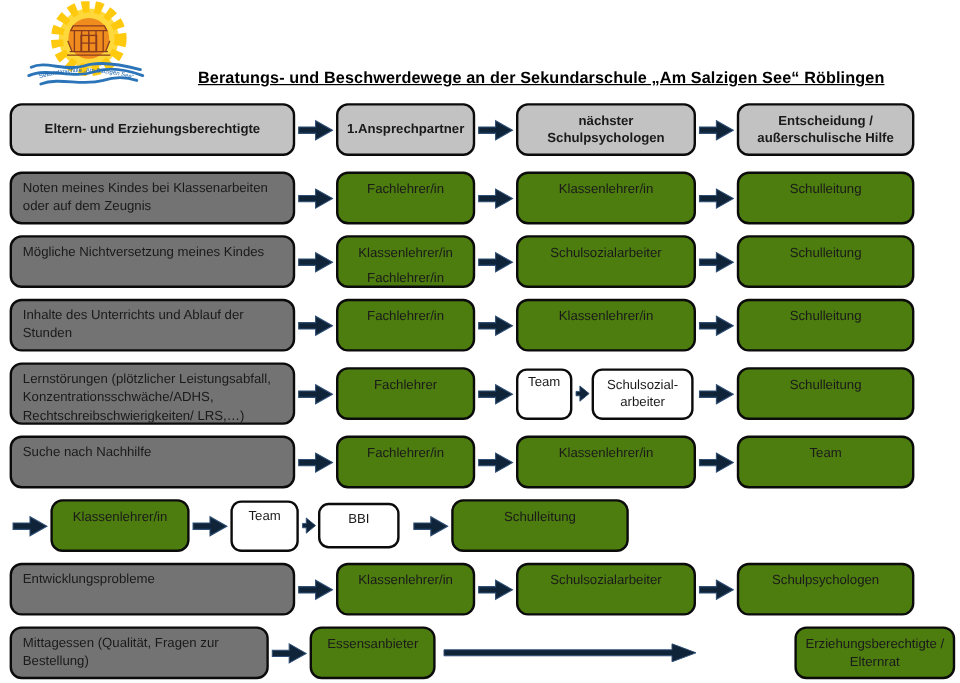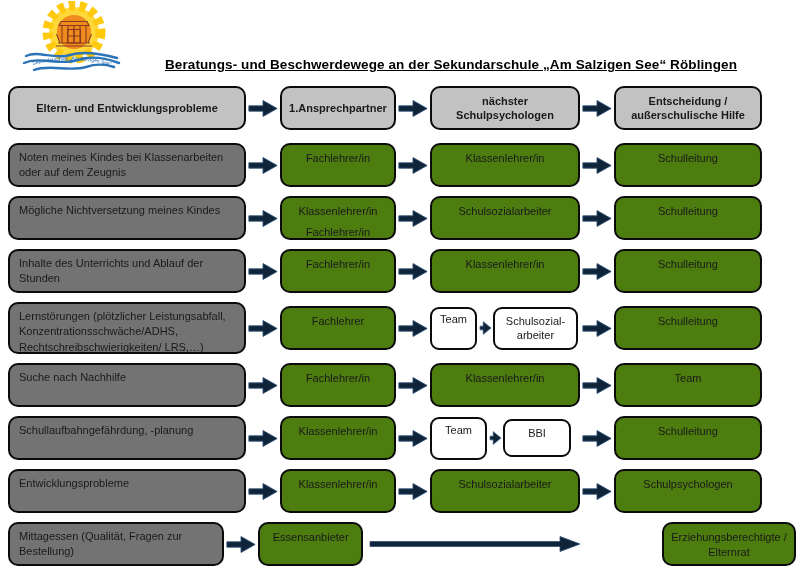--- a/index.html
+++ b/index.html
@@ -83,21 +83,21 @@
     <text font-size="5" fill="#1760A8" font-family="Liberation Sans, sans-serif">
       <textPath href="#wavecurve" startOffset="3">Sekundarschule „Am Salzigen See“</textPath>
     </text>
   </svg>
 
   <div class="title">Beratungs- und Beschwerdewege an der Sekundarschule „Am Salzigen See“ Röblingen</div>
 
   <div class="diagram">
 
     <div class="row gap-lg">
-      <div class="box hdr c1">Eltern- und Entwicklungsprobleme</div>
+      <div class="box hdr c1">Eltern- und Erziehungsberechtigte</div>
       <div class="a">
           <svg class="barrow" viewBox="0 0 34 22">
             <path d="M1 8 h16 v-6 l16 9 -16 9 v-6 h-16 z" fill="#0F2438" stroke="#2E4E74" stroke-width="1"></path>
           </svg>
         </div>
       <div class="box hdr c2">1.Ansprechpartner</div>
       <div class="a">
           <svg class="barrow" viewBox="0 0 34 22">
             <path d="M1 8 h16 v-6 l16 9 -16 9 v-6 h-16 z" fill="#0F2438" stroke="#2E4E74" stroke-width="1"></path>
           </svg>
@@ -226,21 +226,20 @@
       <div class="box white c3">Klassenlehrer/in</div>
       <div class="a">
           <svg class="barrow" viewBox="0 0 34 22">
             <path d="M1 8 h16 v-6 l16 9 -16 9 v-6 h-16 z" fill="#0F2438" stroke="#2E4E74" stroke-width="1"></path>
           </svg>
         </div>
       <div class="box white c4">Team</div>
     </div>
 
     <div class="row">
-      <div class="box topic c1">Schullaufbahngefährdung, -planung</div>
       <div class="a">
           <svg class="barrow" viewBox="0 0 34 22">
             <path d="M1 8 h16 v-6 l16 9 -16 9 v-6 h-16 z" fill="#0F2438" stroke="#2E4E74" stroke-width="1"></path>
           </svg>
         </div>
       <div class="box white c2">Klassenlehrer/in</div>
       <div class="a">
           <svg class="barrow" viewBox="0 0 34 22">
             <path d="M1 8 h16 v-6 l16 9 -16 9 v-6 h-16 z" fill="#0F2438" stroke="#2E4E74" stroke-width="1"></path>
           </svg>

